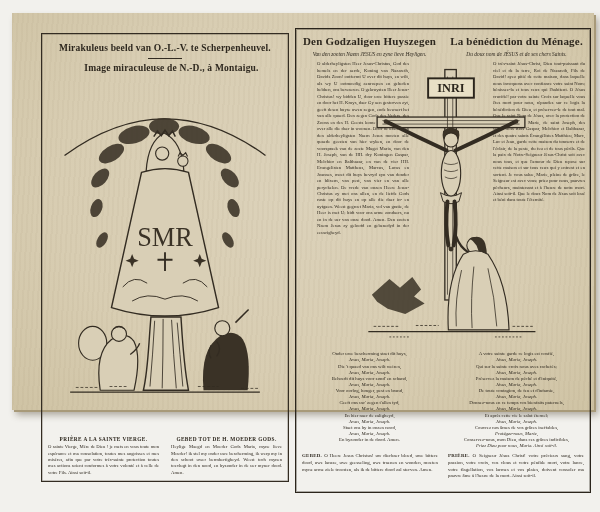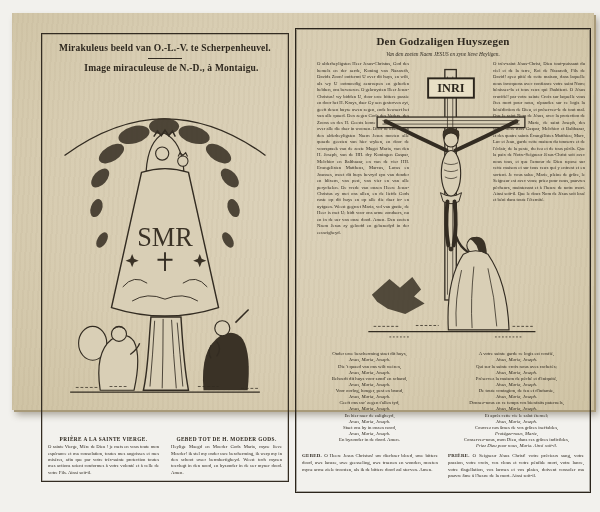--- a/index.html
+++ b/index.html
@@ -139,20 +139,24 @@
       </div>
     </div>
   </div>
 
   <div class="panel-right">
     <div class="rp-header">
       <div class="rp-head-col">
         <div class="rp-title">Den Godzaligen Huyszegen</div>
         <div class="rp-subtitle">Van den zoeten Naem JESUS en zyne lieve Heyligen.</div>
       </div>
+      <div class="rp-head-col">
+        <div class="rp-title">La bénédiction du Ménage.</div>
+        <div class="rp-subtitle">Du doux nom de JÉSUS et de ses chers Saints.</div>
+      </div>
     </div>
 
     <div class="rp-body">
       <div class="rp-col rp-col-nl">O alderheyligsten Heer Jesus-Christus, God des hemels en der aerde, Koning van Nazareth, Davids Zoon! ontfermt U over dit huys, en wilt, als wy U ootmoedig aenroepen en gebeden hebben, ons bewaeren. O gekruysten Heer Jesus-Christus! wy bidden U, door uwe bittere passie en door het H. Kruys, daer Gy aen gestorven zyt, geeft desen huyse uwen zegen, ende bewaert het van alle quaed. Den zegen Gods des Vaders, des Zoons en des H. Geests kome over dit huys en over alle die daer in woonen. Door de kracht van den alderheyligsten Naem Jesus moeten alle quaede geesten van hier wyken, en door de voorspraek van de zoete Maget Maria, van den H. Joseph, van de HH. dry Koningen Gaspar, Melchior en Balthazar, en van de vier HH. Evangelisten Mattheus, Marcus, Lucas en Joannes, moet dit huys bevryd zyn van donder en blixem, van pest, van vier en van alle peryckelen. De vrede van onzen Heere Jesus-Christus zy met ons allen, en de liefde Gods ruste op dit huys en op alle die daer in- en uytgaen. Weest gegroet Maria, vol van gratie, de Heer is met U; bidt voor ons arme zondaers, nu en in de uer van onze dood. Amen. Den zoeten Naem Jesus zy geloofd en gebenedyd in der eeuwigheyd.</div>
       <div class="rp-col rp-col-fr">O très-saint Jésus-Christ, Dieu tout-puissant du ciel et de la terre, Roi de Nazareth, Fils de David! ayez pitié de cette maison, dans laquelle nous invoquons avec confiance votre saint Nom; bénissez-la et tous ceux qui l'habitent. O Jésus crucifié! par votre sainte Croix sur laquelle vous êtes mort pour nous, répandez sur ce logis la bénédiction de Dieu, et préservez-le de tout mal. Que le saint Nom de Jésus, avec la protection de la douce Vierge Marie, de saint Joseph, des saints trois Rois Gaspar, Melchior et Balthazar, et des quatre saints Évangélistes Matthieu, Marc, Luc et Jean, garde cette maison du tonnerre et de l'éclair, de la peste, du feu et de tous périls. Que la paix de Notre-Seigneur Jésus-Christ soit avec nous tous, et que l'amour de Dieu repose sur cette maison et sur tous ceux qui y entrent et en sortent. Je vous salue, Marie, pleine de grâce, le Seigneur est avec vous; priez pour nous, pauvres pécheurs, maintenant et à l'heure de notre mort. Ainsi soit-il. Que le doux Nom de Jésus soit loué et béni dans toute l'éternité.</div>
 
       <svg class="rp-crucifix" width="176" height="292" viewBox="0 0 200 332" overflow="visible">
 
         <g>
           <rect class="paperfill" stroke-width="1.5" x="93" y="12" width="13" height="262"></rect>

